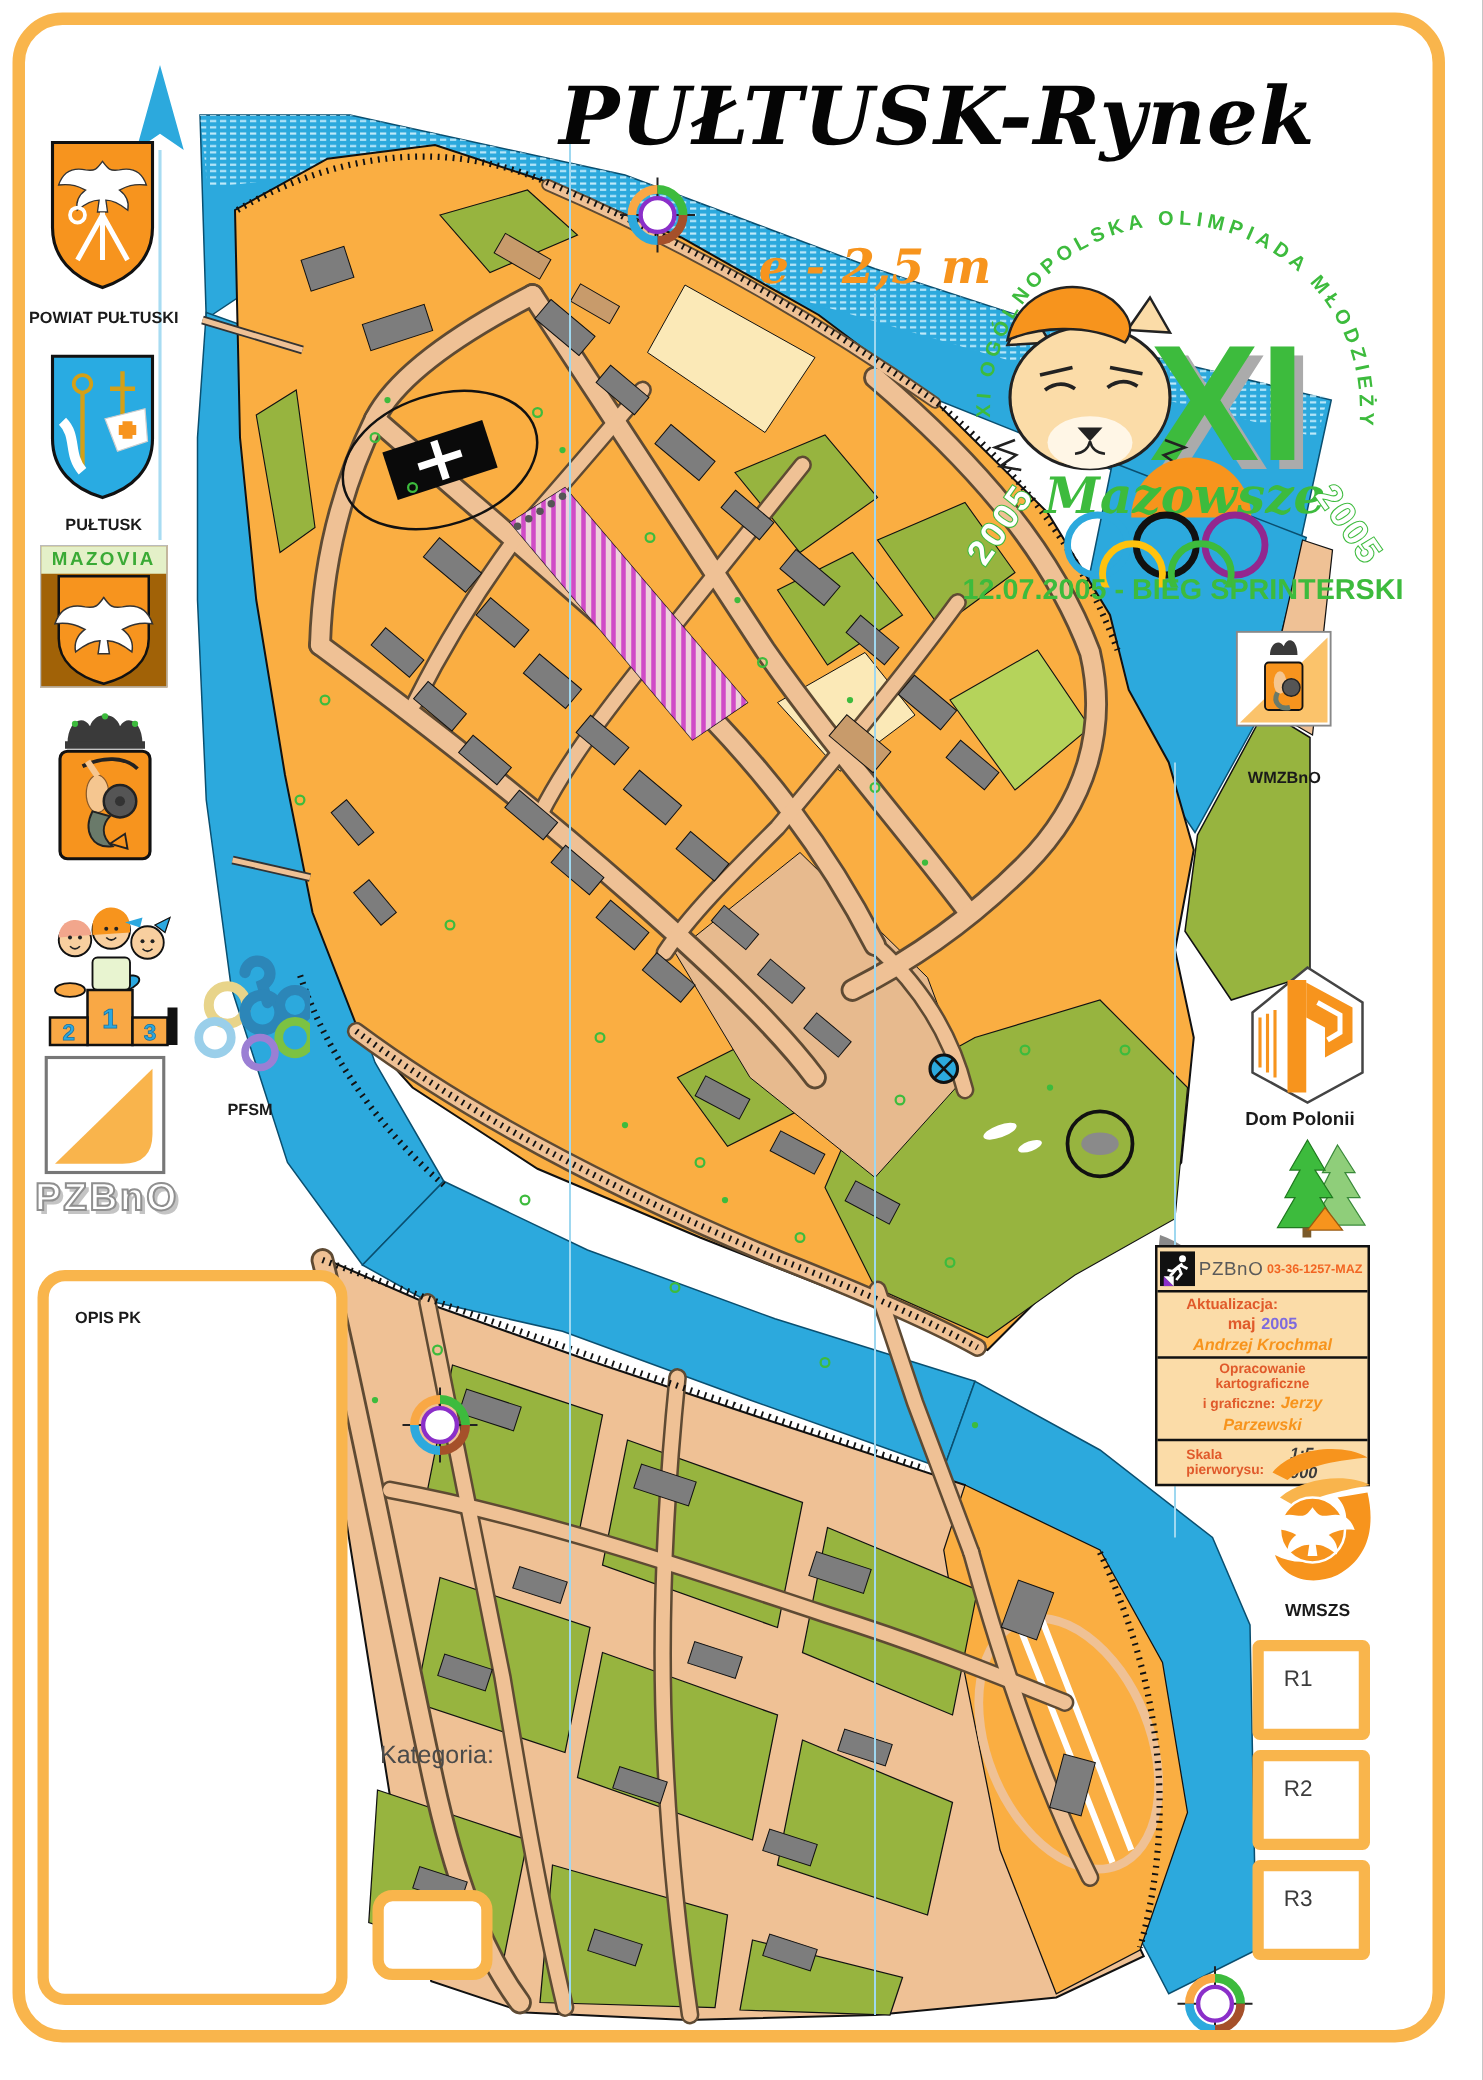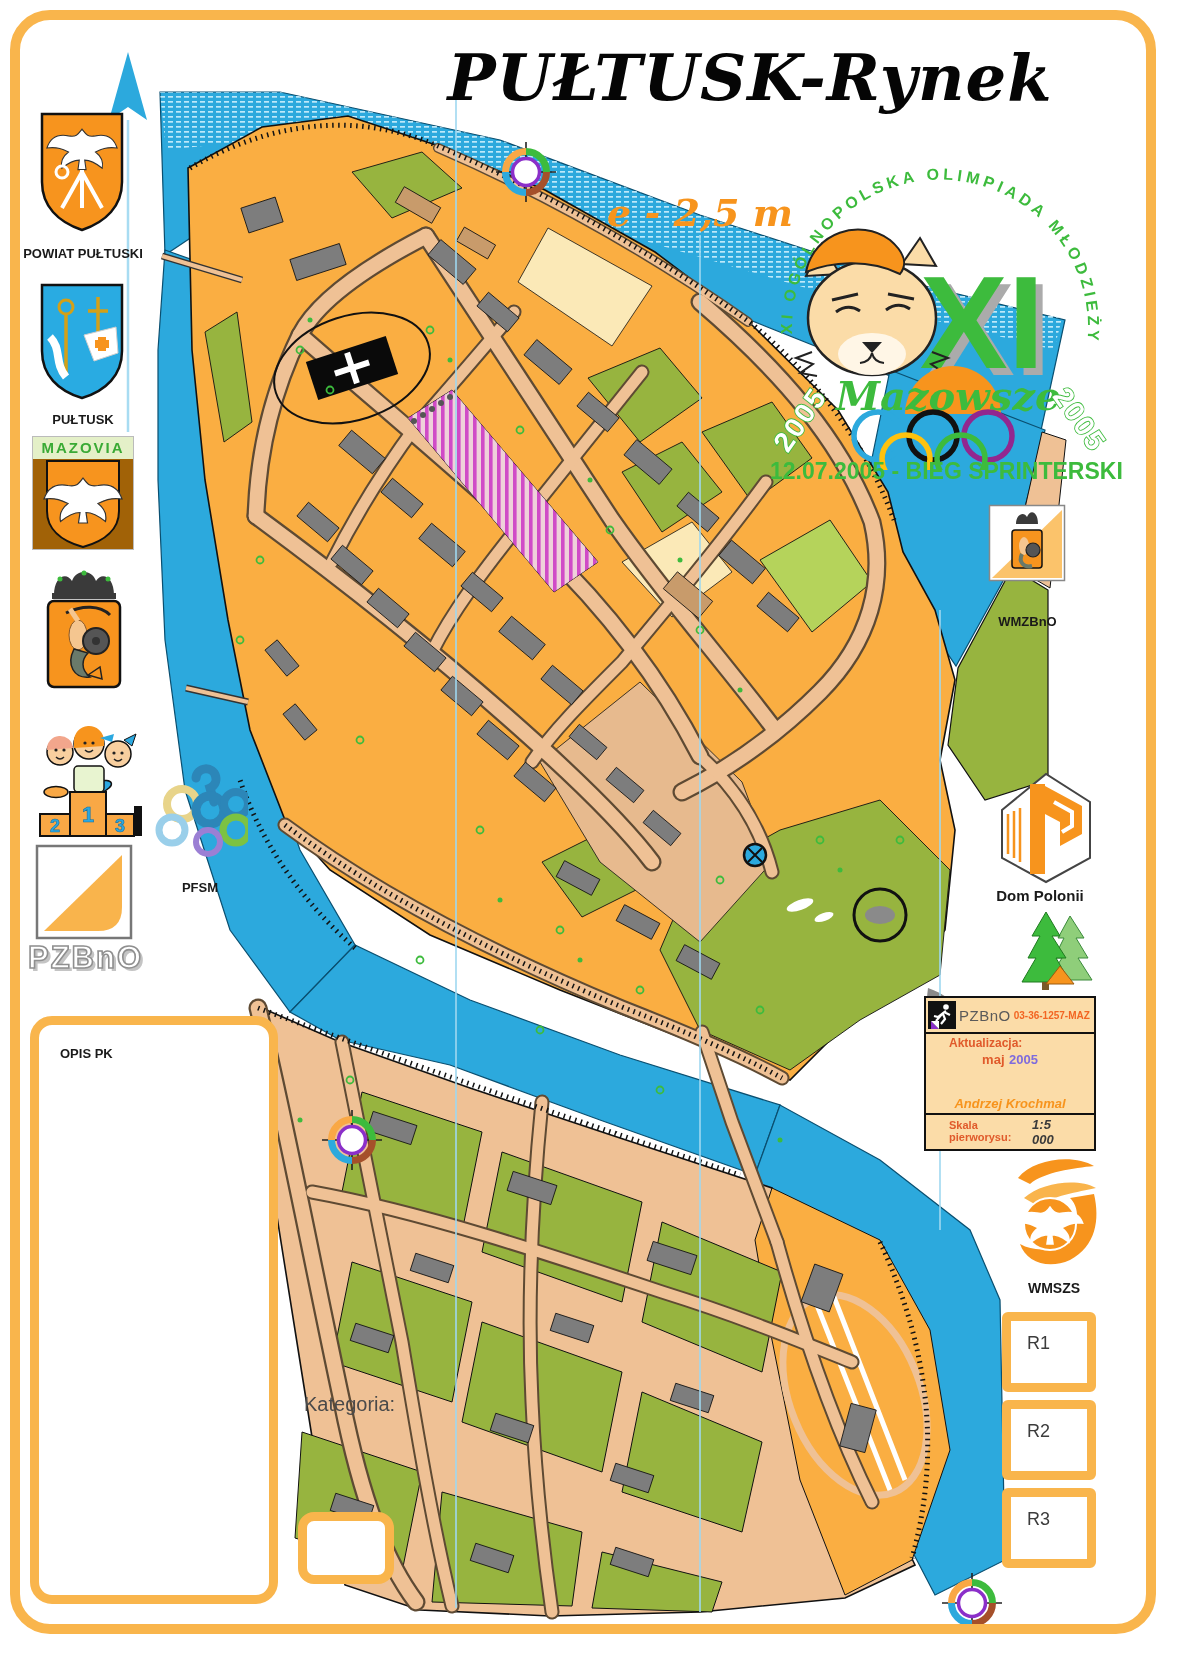--- a/index.html
+++ b/index.html
@@ -25,21 +25,21 @@
   
   .infobox{position:absolute;width:172px;background:#FBDCA8;border:2px solid #111;box-sizing:border-box;}
   .infobox .hdr{display:flex;align-items:center;gap:3px;padding:3px 2px;border-bottom:2px solid #111;}
   .infobox .org{font-size:15px;color:#5a5a5a;letter-spacing:0.5px;}
   .infobox .code{font-size:10px;font-weight:bold;color:#F26522;}
   .infobox .row{padding:2px 23px;}
   .infobox .lab{font-size:12px;font-weight:bold;color:#E05A2B;}
   .infobox .lab2{font-size:11px;font-weight:bold;color:#E05A2B;}
   .infobox .month{font-size:13px;font-weight:bold;color:#E05A2B;}
   .infobox .year{font-size:13px;font-weight:bold;color:#7E6BDD;}
-  .infobox .author{font-size:13px;font-weight:bold;font-style:italic;color:#F7941D;margin-top:28px;}
+  .infobox .author{font-size:13px;font-weight:bold;font-style:italic;color:#F7941D;}
   .infobox .center{text-align:center;}
   .infobox .bt{border-top:2px solid #111;}
   .infobox .scaleval{font-size:13px;font-weight:bold;font-style:italic;color:#3a3a3a;}
   .infobox .srow{display:flex;justify-content:space-between;align-items:baseline;}
   
   .rc{stroke:#5E4A33;stroke-width:19;fill:none;stroke-linecap:round;}
   .rf{stroke:#EFC195;stroke-width:14.5;fill:none;stroke-linecap:round;}
   .rc2{stroke:#5E4A33;stroke-width:15;fill:none;stroke-linecap:round;}
   .rf2{stroke:#EFC195;stroke-width:11;fill:none;stroke-linecap:round;}
   .rc3{stroke:#5E4A33;stroke-width:10;fill:none;stroke-linecap:round;}
@@ -329,21 +329,21 @@
       <polygon points="128,52 147,120 128,107 109,120" fill="#2CA9DD"></polygon>
     </g>
 
     <g>
       <use href="#rose" transform="translate(526,172)"></use>
       <use href="#rose" transform="translate(352,1140)"></use>
       <use href="#rose" transform="translate(972,1603)"></use>
     </g>
   </svg>
 
-  <div class="abs title" style="left:420px;top:40px;width:660px;">PUŁTUSK-Rynek</div>
+  <div class="abs title" style="left:420px;top:56px;width:660px;">PUŁTUSK-Rynek</div>
   <div class="abs eqline" style="left:530px;top:190px;width:340px;">e - 2,5 m</div>
 
   <svg class="abs" style="left:770px;top:140px;" width="345" height="330" viewBox="770 140 345 330">
     <defs>
         <path id="arcT" d="M794,352 A148,148 0 1 1 1086,352"></path>
       </defs>
     <text font-size="16" font-weight="bold" fill="#3DBB3D" letter-spacing="4">
       <textPath href="#arcT" startOffset="18">XI OGÓLNOPOLSKA OLIMPIADA MŁODZIEŻY W SPORTACH LETNICH</textPath>
     </text>
     <text x="982" y="368" font-size="132" font-weight="bold" fill="#ABABAB" text-anchor="middle" font-family="Liberation Sans,sans-serif" transform="translate(7,7)">XI</text>
@@ -512,20 +512,25 @@
       <span class="code">03-36-1257-MAZ</span>
     </div>
     <div class="row">
       <div class="lab">Aktualizacja:</div>
       <div class="center">
         <span class="month">maj</span>
         <span class="year">2005</span>
       </div>
       <div class="author center">Andrzej Krochmal</div>
     </div>
+    <div class="row bt">
+      <div class="lab2 center">Opracowanie kartograficzne</div>
+      <div class="center"><span class="lab2">i graficzne:</span>
+        <span class="author">Jerzy Parzewski</span></div>
+    </div>
     <div class="row bt srow">
       <span class="lab2">Skala pierworysu:</span>
       <span class="scaleval">1:5 000</span>
     </div>
   </div>
 
   <svg class="abs" style="left:1004px;top:1150px;" width="100" height="122" viewBox="0 0 100 122">
     <path d="M14,28 C30,8 70,4 90,16 C70,18 40,22 26,34 Z" fill="#F7941D"></path>
     <path d="M20,48 C38,32 74,28 92,38 C74,42 48,46 34,56 Z" fill="#F9B44C"></path>
     <path d="M90,44 C96,70 92,96 66,110 C44,120 22,112 16,94 C34,104 58,100 68,84 C76,70 74,56 66,48 Z" fill="#F7941D"></path>

